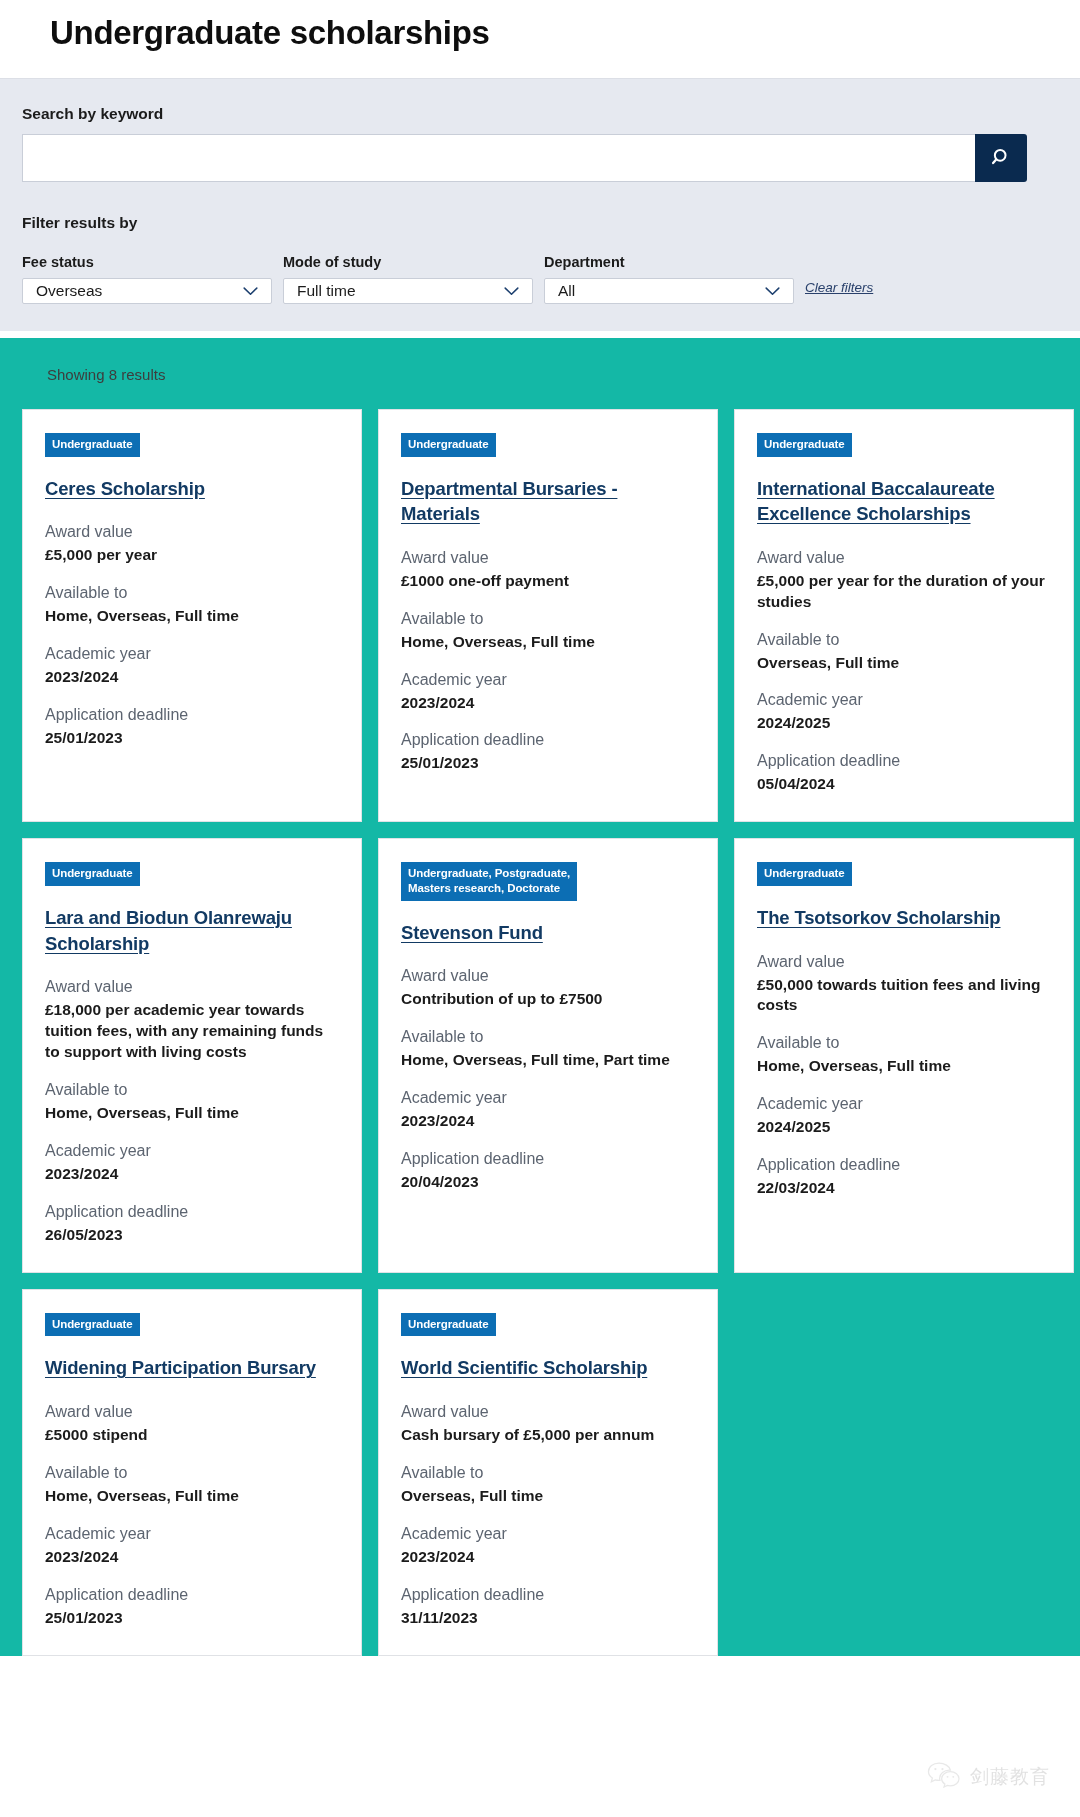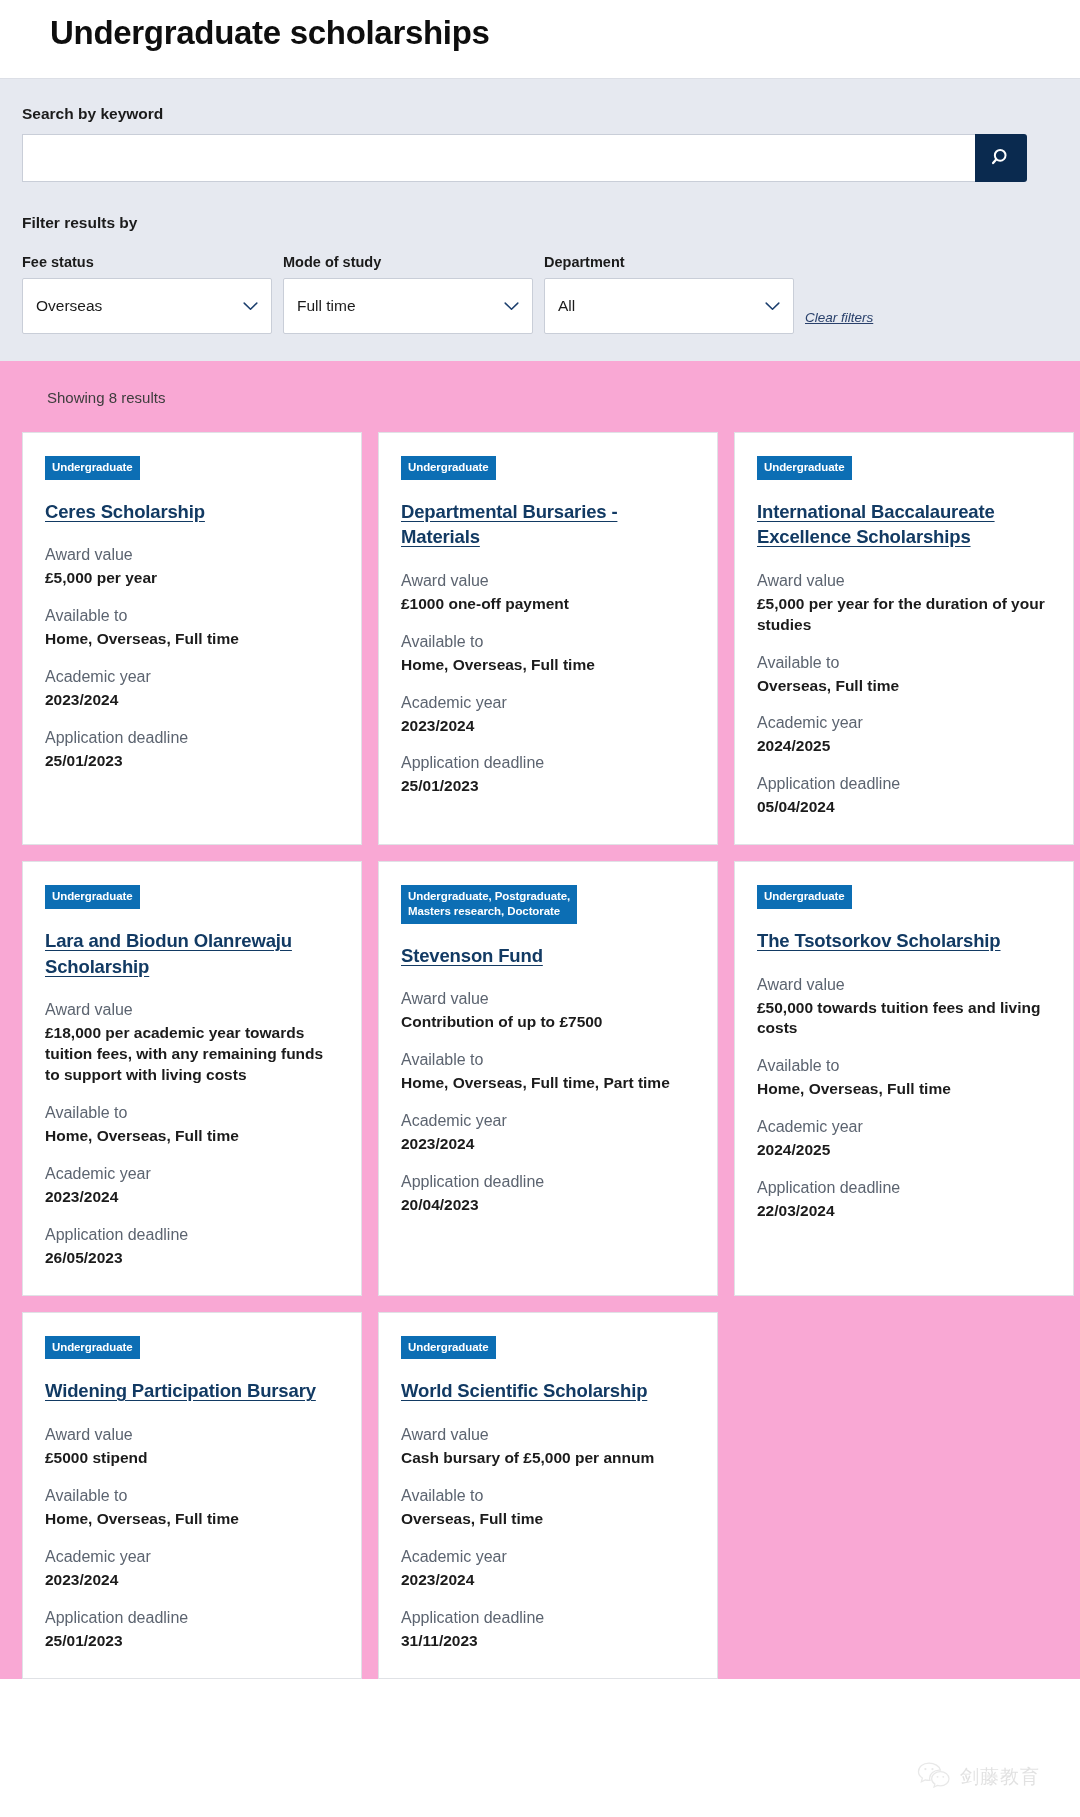--- a/index.html
+++ b/index.html
@@ -85,21 +85,21 @@
   }
   .filter-group { width: 250px; }
   .filter-group .field-label {
     font-size: 14.5px;
     font-weight: 700;
     margin-bottom: 8px;
     color: #1b1b1b;
   }
   .select-box {
     position: relative;
-    height: 56px;
+    height: 26px;
     background: #ffffff;
     border: 1px solid #c9ced8;
     border-radius: 2px;
     display: flex;
     align-items: center;
     padding: 0 13px;
     cursor: pointer;
   }
   .select-value {
     font-size: 15.5px;
@@ -118,22 +118,23 @@
     font-style: italic;
     text-decoration: underline;
     color: #29406b;
     cursor: pointer;
     padding-bottom: 9px;
     white-space: nowrap;
   }
 
   
   .results-area {
-    background: #f9a8d4;
+    background: #14b8a6;
     padding: 28px 22px 0 22px;
+    margin-top: 7px;
   }
   .results-count {
     font-size: 15px;
     color: #3d3d3d;
     margin: 0 0 26px 25px;
   }
   .cards-grid {
     display: grid;
     grid-template-columns: 340px 340px 340px;
     gap: 16px;
@@ -181,21 +182,21 @@
   .meta-value {
     font-size: 15.5px;
     font-weight: 700;
     color: #1b1b1b;
     line-height: 1.35;
   }
 
   
   .watermark {
     position: absolute;
-    right: 40px;
+    right: 30px;
     bottom: 25px;
     display: flex;
     align-items: center;
     gap: 9px;
     opacity: 0.42;
     pointer-events: none;
   }
   .watermark-text {
     font-size: 19px;
     color: #b9b9b9;

